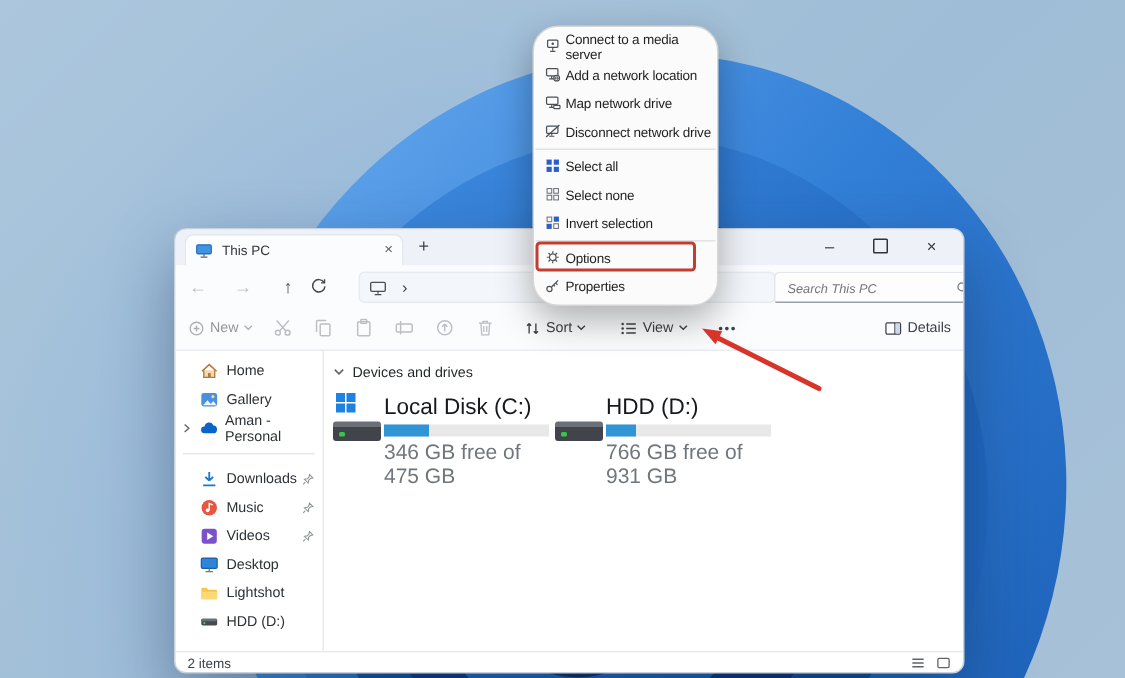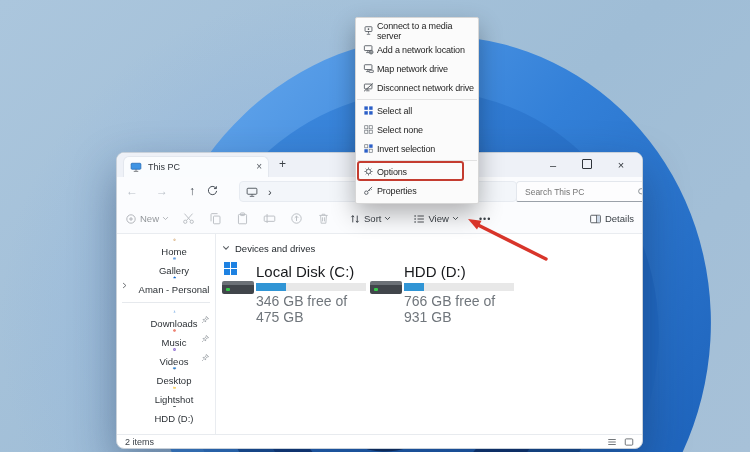--- a/index.html
+++ b/index.html
@@ -32,32 +32,32 @@
   .navbar{height:27px;background:#fbfcfe;display:flex;align-items:center;position:relative;flex:none;}
   .navbtn{width:30px;text-align:center;font-size:12px;color:#3f4750;}
   .navdis{color:#b9bfc7;}
   .addrbar{position:absolute;left:122px;top:4px;width:264px;height:19px;background:#f3f6fa;
     border:1px solid #e7ebf1;border-radius:4px;display:flex;align-items:center;gap:10px;padding:0 6px;}
   .crumbchev{color:#3c4248;font-size:11px;}
   .searchbar{position:absolute;left:399px;top:4px;width:124px;height:19px;background:#fdfdfe;
     border:1px solid #e3e7ed;border-bottom:1px solid #9aa1a9;border-radius:4px 4px 2px 2px;
     display:flex;align-items:center;padding:0 6px;}
   .searchbar input{border:none;outline:none;background:transparent;flex:1;font-family:"Liberation Sans",sans-serif;
-    font-size:8.5px;color:#6f767e;min-width:0;}
+    font-size:8.5px;color:#6f767e;min-width:0;font-style:italic;}
   .toolbar{height:29px;background:#fbfcfe;border-bottom:1px solid #e9ecf0;display:flex;align-items:center;
     padding:0 8px;font-size:9.5px;color:#3c4248;flex:none;}
   .tbgroup{display:flex;align-items:center;gap:3px;}
   .tb-ic{width:27px;display:flex;justify-content:center;}
   .dis{opacity:.55;}
   .chev{display:inline-block;}
   .spacer{flex:1;}
   
   .wbody{flex:1;display:flex;min-height:0;}
   .sidebar{width:98px;border-right:1px solid #e9ecf0;padding-top:4px;font-size:9.5px;color:#2c3136;flex:none;}
-  .srow{height:19px;display:flex;align-items:center;gap:5px;padding-left:16px;position:relative;flex-direction:column;}
+  .srow{height:19px;display:flex;align-items:center;gap:5px;padding-left:16px;position:relative;}
   .srow .schev{position:absolute;left:4px;top:6px;}
   .pin{position:absolute;right:5px;top:5px;}
   .ssep{height:1px;background:#e6e9ed;margin:7px 5px;}
   .content{flex:1;padding:4px 0 0 4px;position:relative;}
   .secthdr{display:flex;align-items:center;gap:5px;font-size:9.5px;color:#24292e;height:16px;margin:2px 0 6px 2px;}
   .tiles{display:flex;}
   .tile{width:146px;height:36px;position:relative;display:flex;padding-left:2px;}
   .dicon{width:34px;position:relative;flex:none;}
   .winlogo{position:absolute;left:2px;top:0;width:13px;height:13px;display:grid;
     grid-template-columns:6px 6px;grid-template-rows:6px 6px;gap:1px;}
@@ -67,21 +67,21 @@
   .drivebody::after{content:"";position:absolute;left:4px;bottom:3px;width:4px;height:3px;background:#35c94a;border-radius:1px;}
   .dtext{padding-top:1px;}
   .dname{font-size:15px;color:#17191c;}
   .dbar{width:110px;height:8px;background:#e8e8e8;margin:3px 0 2px;}
   .dfill{height:100%;background:#3095d5;}
   .dfree{font-size:14px;color:#70767c;}
   .statusbar{height:13px;border-top:1px solid #e8ebef;display:flex;align-items:center;
     font-size:9px;color:#3c4248;padding:0 8px;flex:none;}
   
   .menu{position:absolute;left:355px;top:17px;width:122px;background:#fbfbfb;border:1px solid #d6d6d6;
-    border-radius:2px;box-shadow:0 10px 24px rgba(0,0,0,.30);padding:3px 0;z-index:6;}
+    border-radius:17px;box-shadow:0 10px 24px rgba(0,0,0,.30);padding:3px 0;z-index:6;}
   .mi{height:19px;display:flex;align-items:center;gap:3px;padding-left:7px;font-size:9px;
     letter-spacing:-.15px;color:#1f1f1f;position:relative;}
   .mic{width:11px;display:flex;justify-content:center;flex:none;}
   .msep{height:1px;background:#e2e2e2;margin:1.5px 1px;}
   .redbox{position:absolute;left:1px;right:14px;top:-1px;bottom:0;border:2px solid #c43c30;border-radius:3px;pointer-events:none;}
   
   .arrow{position:absolute;left:0;top:0;z-index:8;pointer-events:none;}
   svg{display:block;}
   .mi svg,.tb-ic svg,.tbgroup svg,.srow svg,.secthdr svg,.addrbar svg,.searchbar svg,.tab svg,.statusbar svg{display:inline-block;}
 </style>

